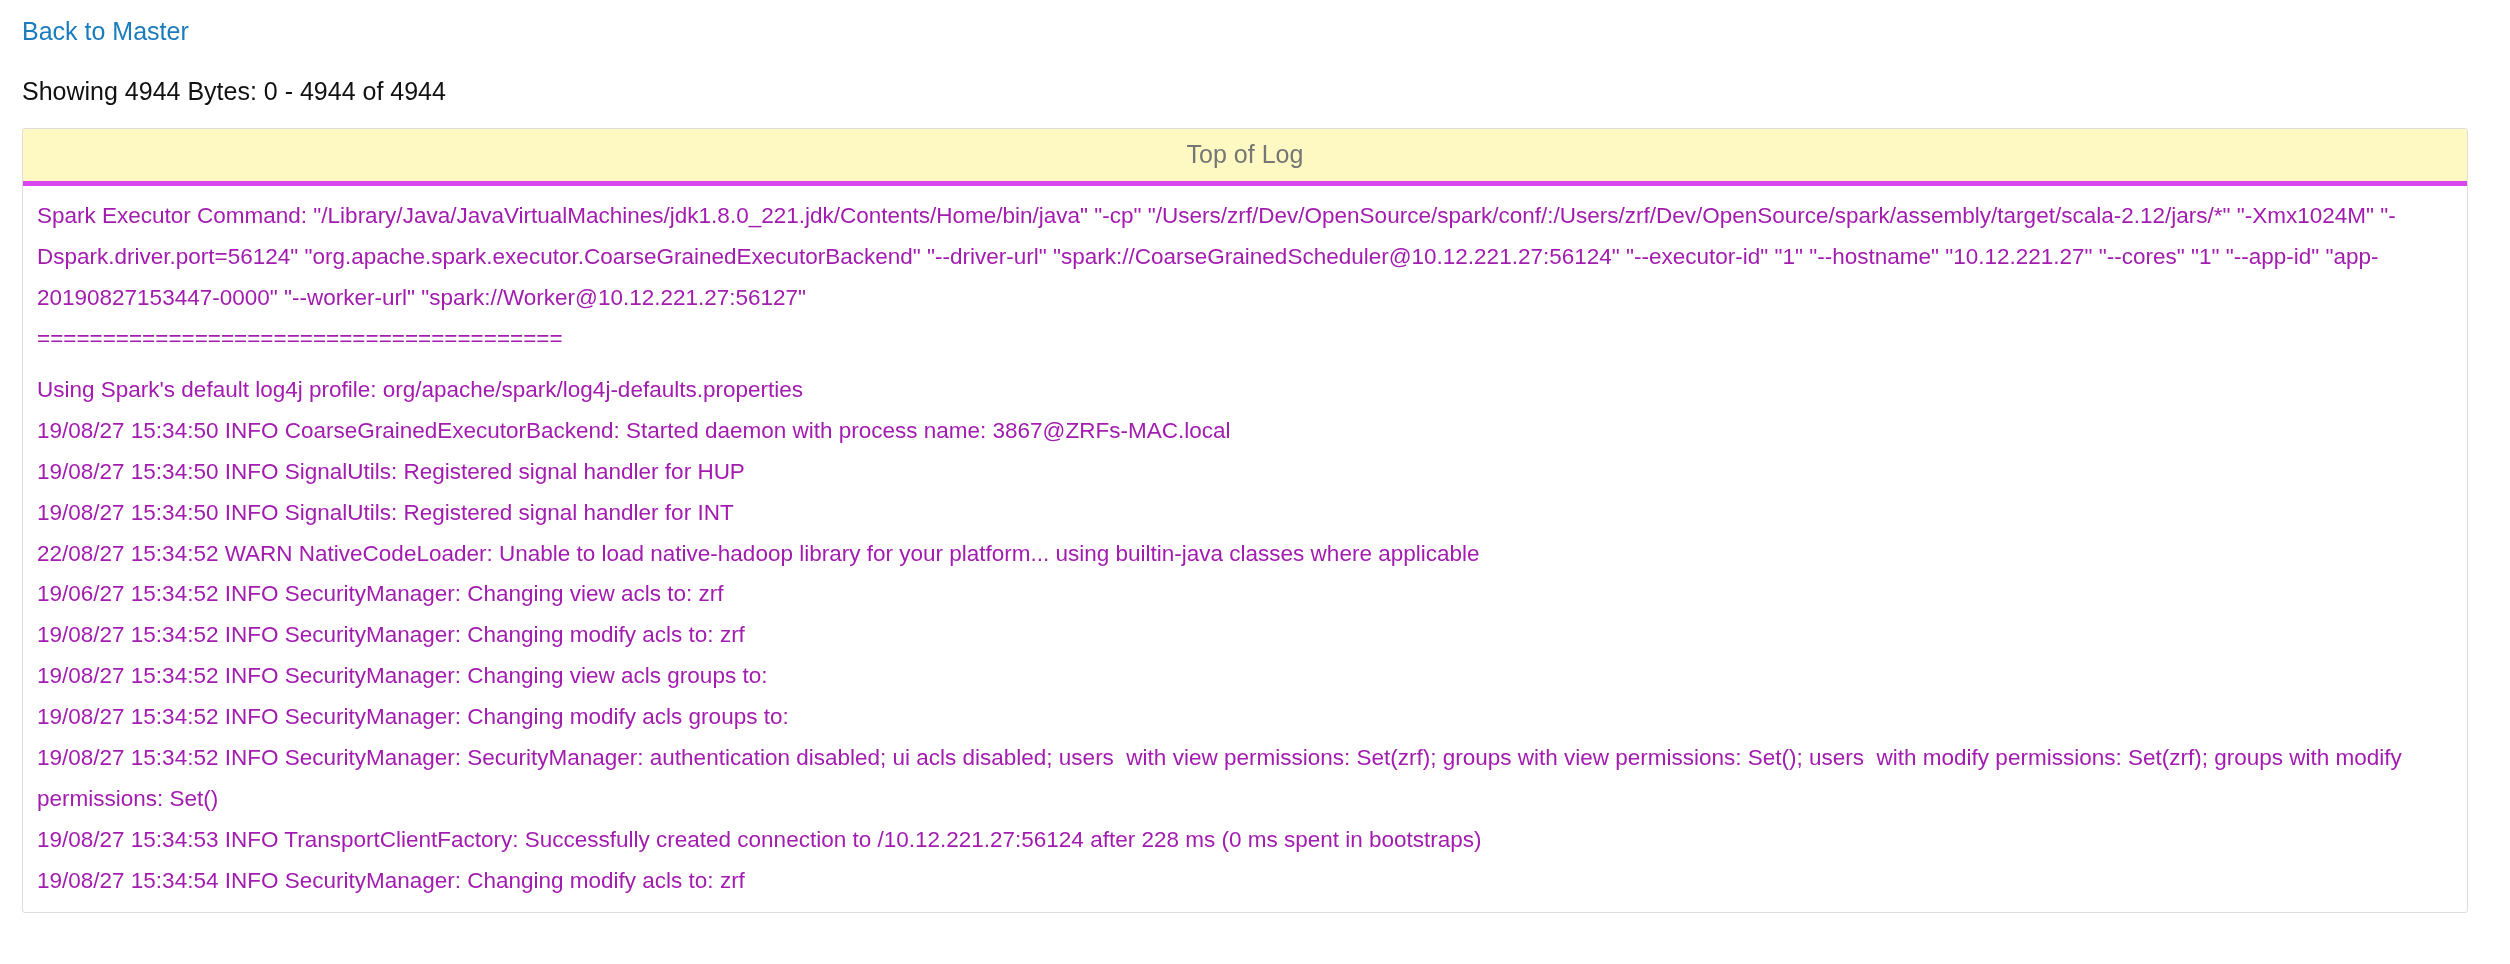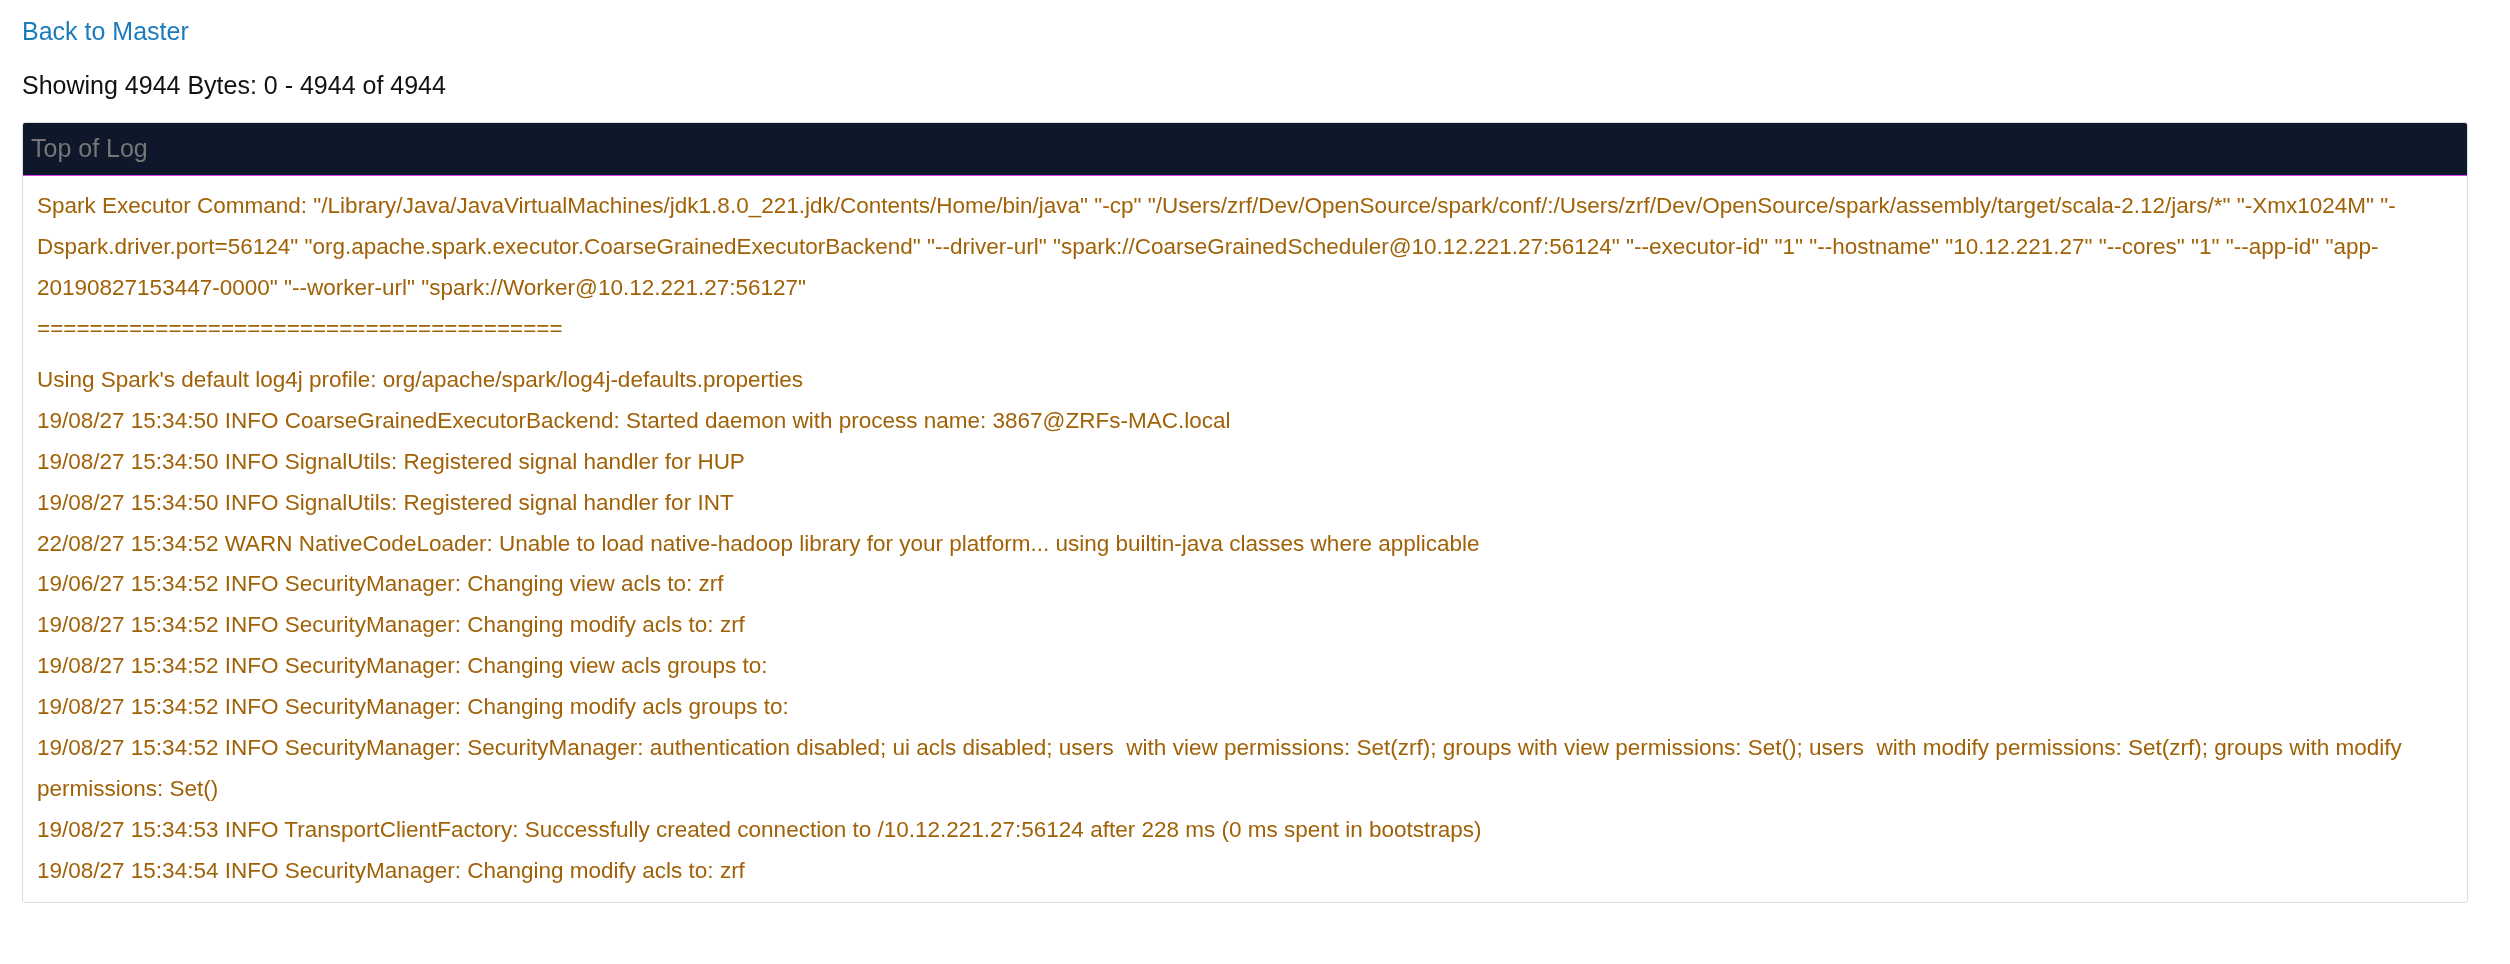--- a/index.html
+++ b/index.html
@@ -23,46 +23,47 @@
     font-size: 25px;
     line-height: 1.2;
     text-decoration: none;
     cursor: pointer;
     margin-bottom: 20px;
     text-align: right;
   }
   .showing-line {
     font-size: 25px;
     color: #111111;
-    margin: 4px 0 22px 0;
+    margin: 10px 0 22px 0;
     line-height: 1.2;
   }
   .log-panel {
     border: 1px solid #dddddd;
     border-radius: 3px;
     background: #ffffff;
     width: calc(100% - 20px);
     margin-left: 0;
     overflow: hidden;
   }
   .log-panel-header {
-    background: #0f172a;
-    border-bottom: 1px solid #d946ef;
+    background: #fef9c3;
+    border-bottom: 5px solid #d946ef;
+    text-align: center;
     color: #767676;
     font-size: 25px;
     padding: 10px 8px 12px 8px;
     line-height: 1.2;
   }
   .log-body {
     padding: 10px 12px 10px 14px;
     overflow: hidden;
   }
   .log-line {
     font-size: 22.5px;
-    color: #a16207;
+    color: #a21caf;
     line-height: 1.82;
     white-space: pre-wrap;
     word-break: break-word;
     font-family: "Liberation Sans", sans-serif;
   }
   .log-line.blank { height: 10px; line-height: 10px; }
 </style>
 </head>
 <body>
 

